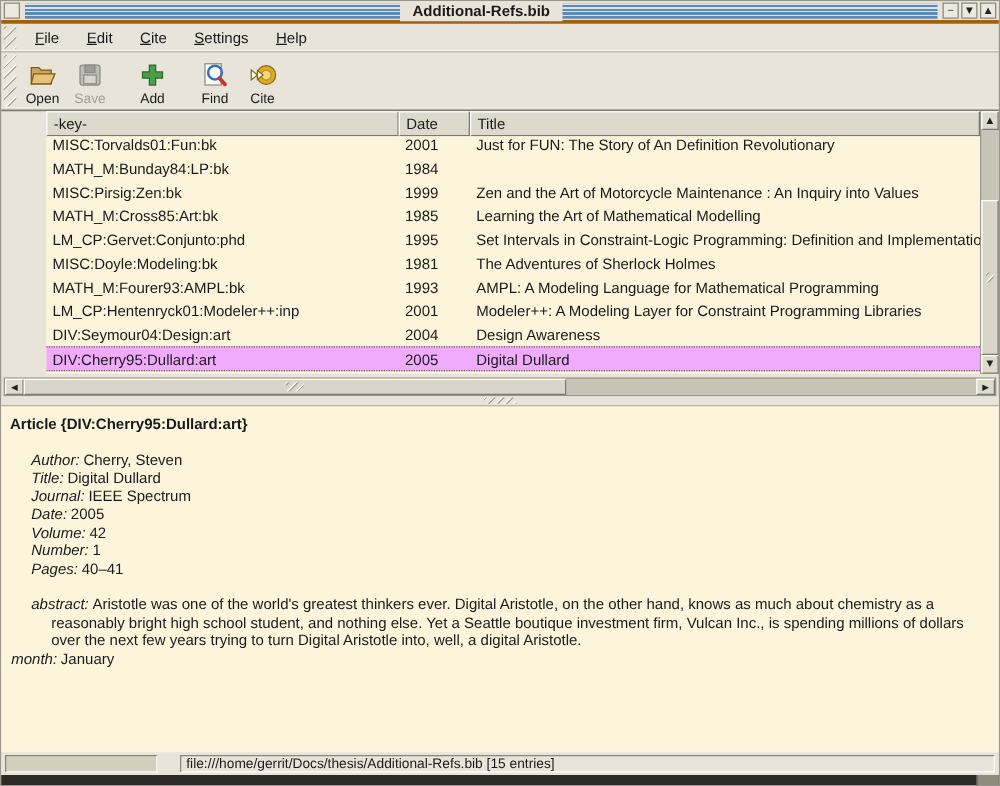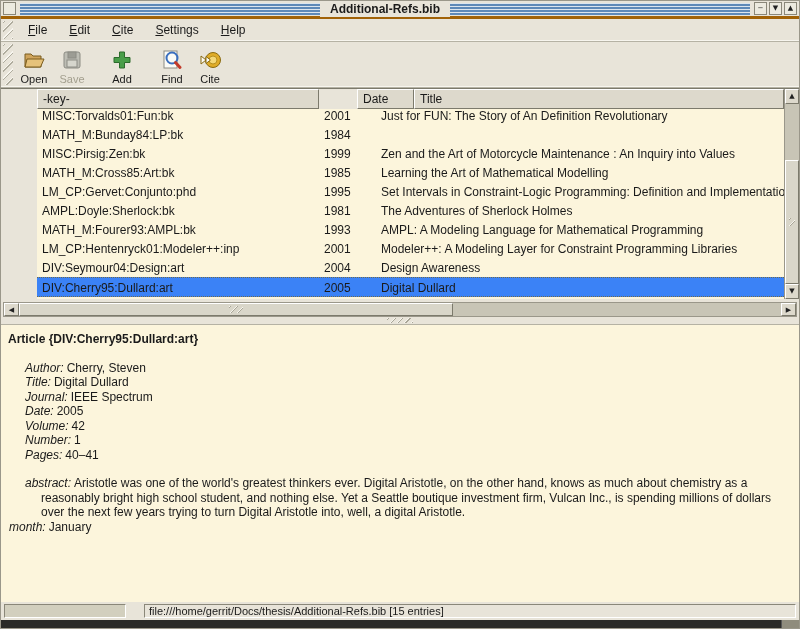--- a/index.html
+++ b/index.html
@@ -103,33 +103,33 @@
   .th {
     background: #ddd9cc;
     border-top: 1px solid #ffffff;
     border-left: 1px solid #ffffff;
     border-right: 1px solid #7c7a6c;
     border-bottom: 1px solid #7c7a6c;
     padding: 2px 0 0 5px;
     white-space: nowrap; overflow: hidden;
   }
   .th-key { flex: 0 0 282px; }
-  .th-date { flex: 0 0 57px; margin-left: 38px; }
+  .th-date { flex: 0 0 57px; }
   .th-title { flex: 1; }
   .tbody {
     flex: 1; background: #fcf5dc; overflow: hidden; position: relative;
   }
   .rows-inner { margin-top: -3px; }
   .row { display: flex; height: 19px; align-items: center; }
   .cell { white-space: nowrap; overflow: hidden; padding-top: 1px; }
   .c-key { flex: 0 0 282px; padding-left: 5px; }
   .c-date { flex: 0 0 57px; padding-left: 5px; }
   .c-title { flex: 1; padding-left: 5px; }
   .row.selected {
-    background: #3b82f6;
+    background: #f0abfc;
     border-top: 1px dotted #6e6a4f;
     border-bottom: 1px dotted #6e6a4f;
     height: 20px;
   }
 
   
   .vscroll {
     flex: 0 0 15px; width: 15px;
     display: flex; flex-direction: column;
     background: #c8c5b6;
@@ -351,21 +351,21 @@
     <span class="cell c-title">Learning the Art of Mathematical Modelling</span>
   </div>
 
   <div class="row">
     <span class="cell c-key">LM_CP:Gervet:Conjunto:phd</span>
     <span class="cell c-date">1995</span>
     <span class="cell c-title">Set Intervals in Constraint-Logic Programming: Definition and Implementation of a Lan</span>
   </div>
 
   <div class="row">
-    <span class="cell c-key">AMPL:Doyle:Sherlock:bk</span>
+    <span class="cell c-key">MISC:Doyle:Modeling:bk</span>
     <span class="cell c-date">1981</span>
     <span class="cell c-title">The Adventures of Sherlock Holmes</span>
   </div>
 
   <div class="row">
     <span class="cell c-key">MATH_M:Fourer93:AMPL:bk</span>
     <span class="cell c-date">1993</span>
     <span class="cell c-title">AMPL: A Modeling Language for Mathematical Programming</span>
   </div>
 

